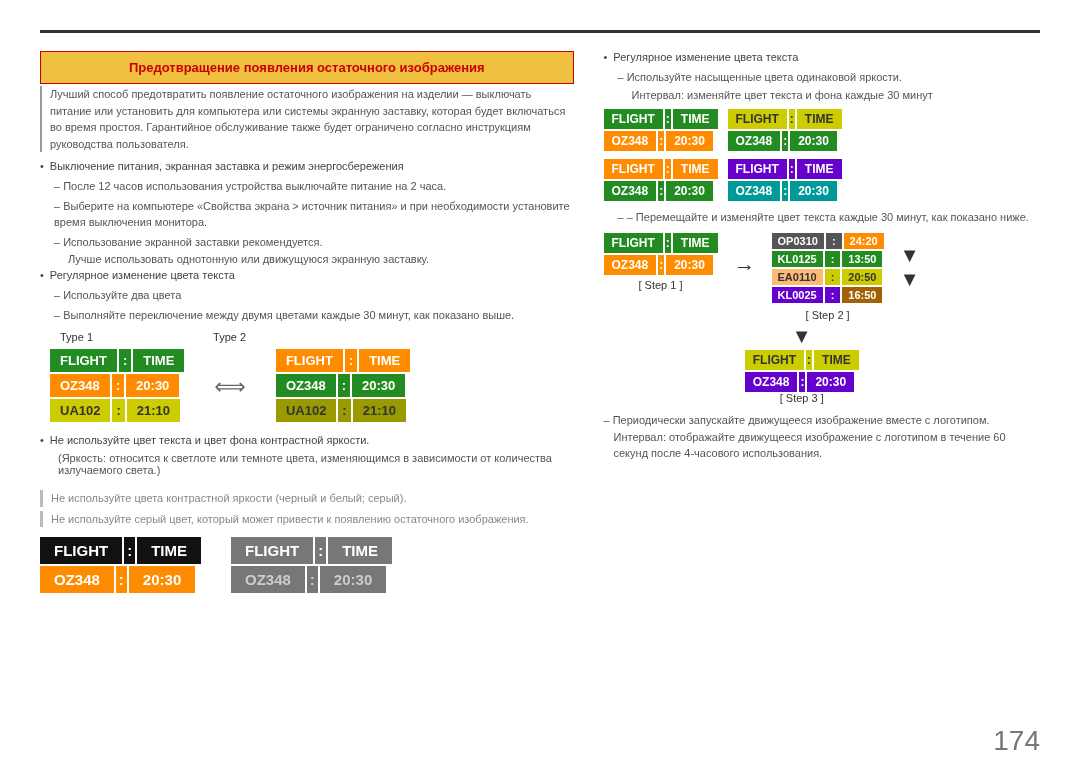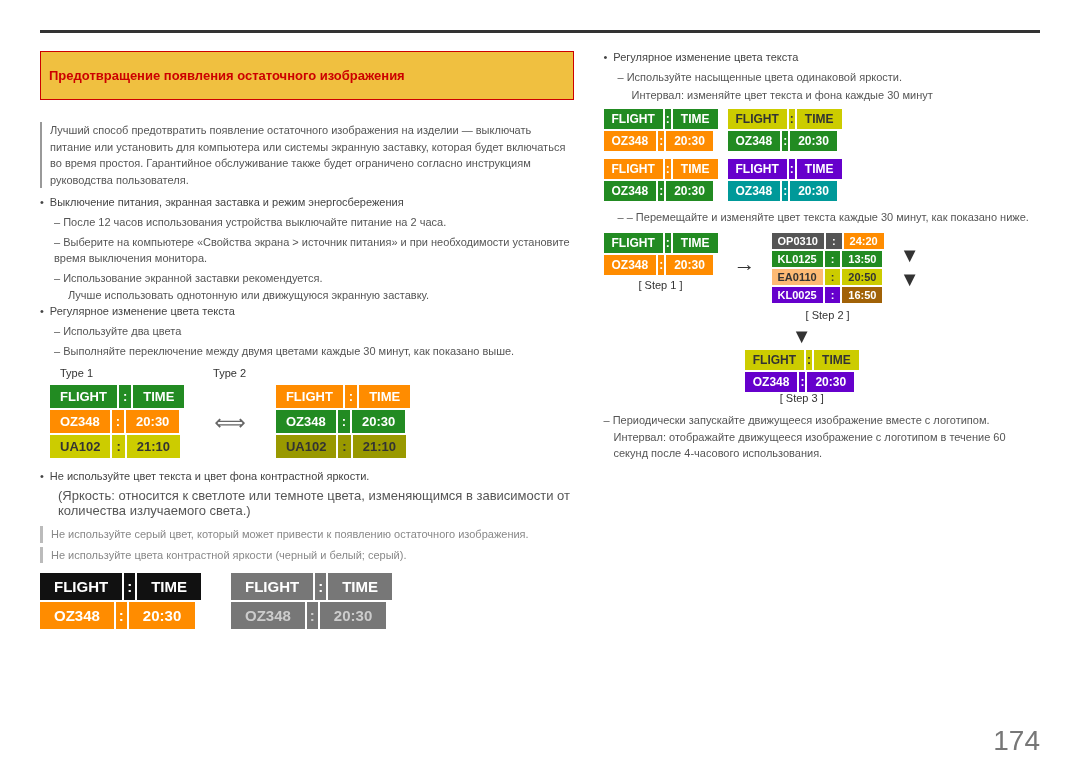--- a/index.html
+++ b/index.html
@@ -34,23 +34,24 @@
       flex: 1.1;
     }
     .right-col {
       flex: 0.9;
     }
     .section-title {
       background: #f0c040;
       color: #c00;
       font-weight: bold;
       font-size: 13px;
-      padding: 16px 8px;
-      margin-bottom: 22px;
+      padding: 8px 8px;
+      margin-bottom: 2px;
       border: 1px solid #c00;
+      text-align: center;
     }
     .dash-line {
       border-left: 2px solid #999;
       padding-left: 8px;
       margin-bottom: 8px;
       font-size: 11px;
       color: #555;
       line-height: 1.5;
     }
     .bullet {
@@ -307,24 +308,24 @@
             <div class="fb-cell-data bg-darkyellow" style="color:#333;">UA102</div>
             <div class="fb-cell-data bg-darkyellow" style="padding:4px 4px;color:#333;">:</div>
             <div class="fb-cell-data bg-darkyellow" style="color:#333;">21:10</div>
           </div>
         </div>
       </div>
 
       <div class="bullet">
         <span>Не используйте цвет текста и цвет фона контрастной яркости.</span>
       </div>
-      <div style="padding-left:18px;font-size:13px;color:#555;margin-bottom:8px;">(Яркость: относится к светлоте или темноте цвета, изменяющимся в зависимости от количества излучаемого света.)</div>
-
+      <div style="padding-left:18px;font-size:11px;color:#555;margin-bottom:14px;">(Яркость: относится к светлоте или темноте цвета, изменяющимся в зависимости от количества излучаемого света.)</div>
+
+      <div class="note-text">Не используйте цвета контрастной яркости (черный и белый; серый).</div>
       <div class="note-text">Не используйте серый цвет, который может привести к появлению остаточного изображения.</div>
-      <div class="note-text">Не используйте цвета контрастной яркости (черный и белый; серый).</div>
 
       <div class="bottom-section">
 
         <div class="bottom-board">
           <div class="bb-header-row">
             <div class="bb-cell bg-black">FLIGHT</div>
             <div class="bb-sep bg-black" style="padding:0 3px;">:</div>
             <div class="bb-cell bg-black">TIME</div>
           </div>
           <div class="bb-data-row">

